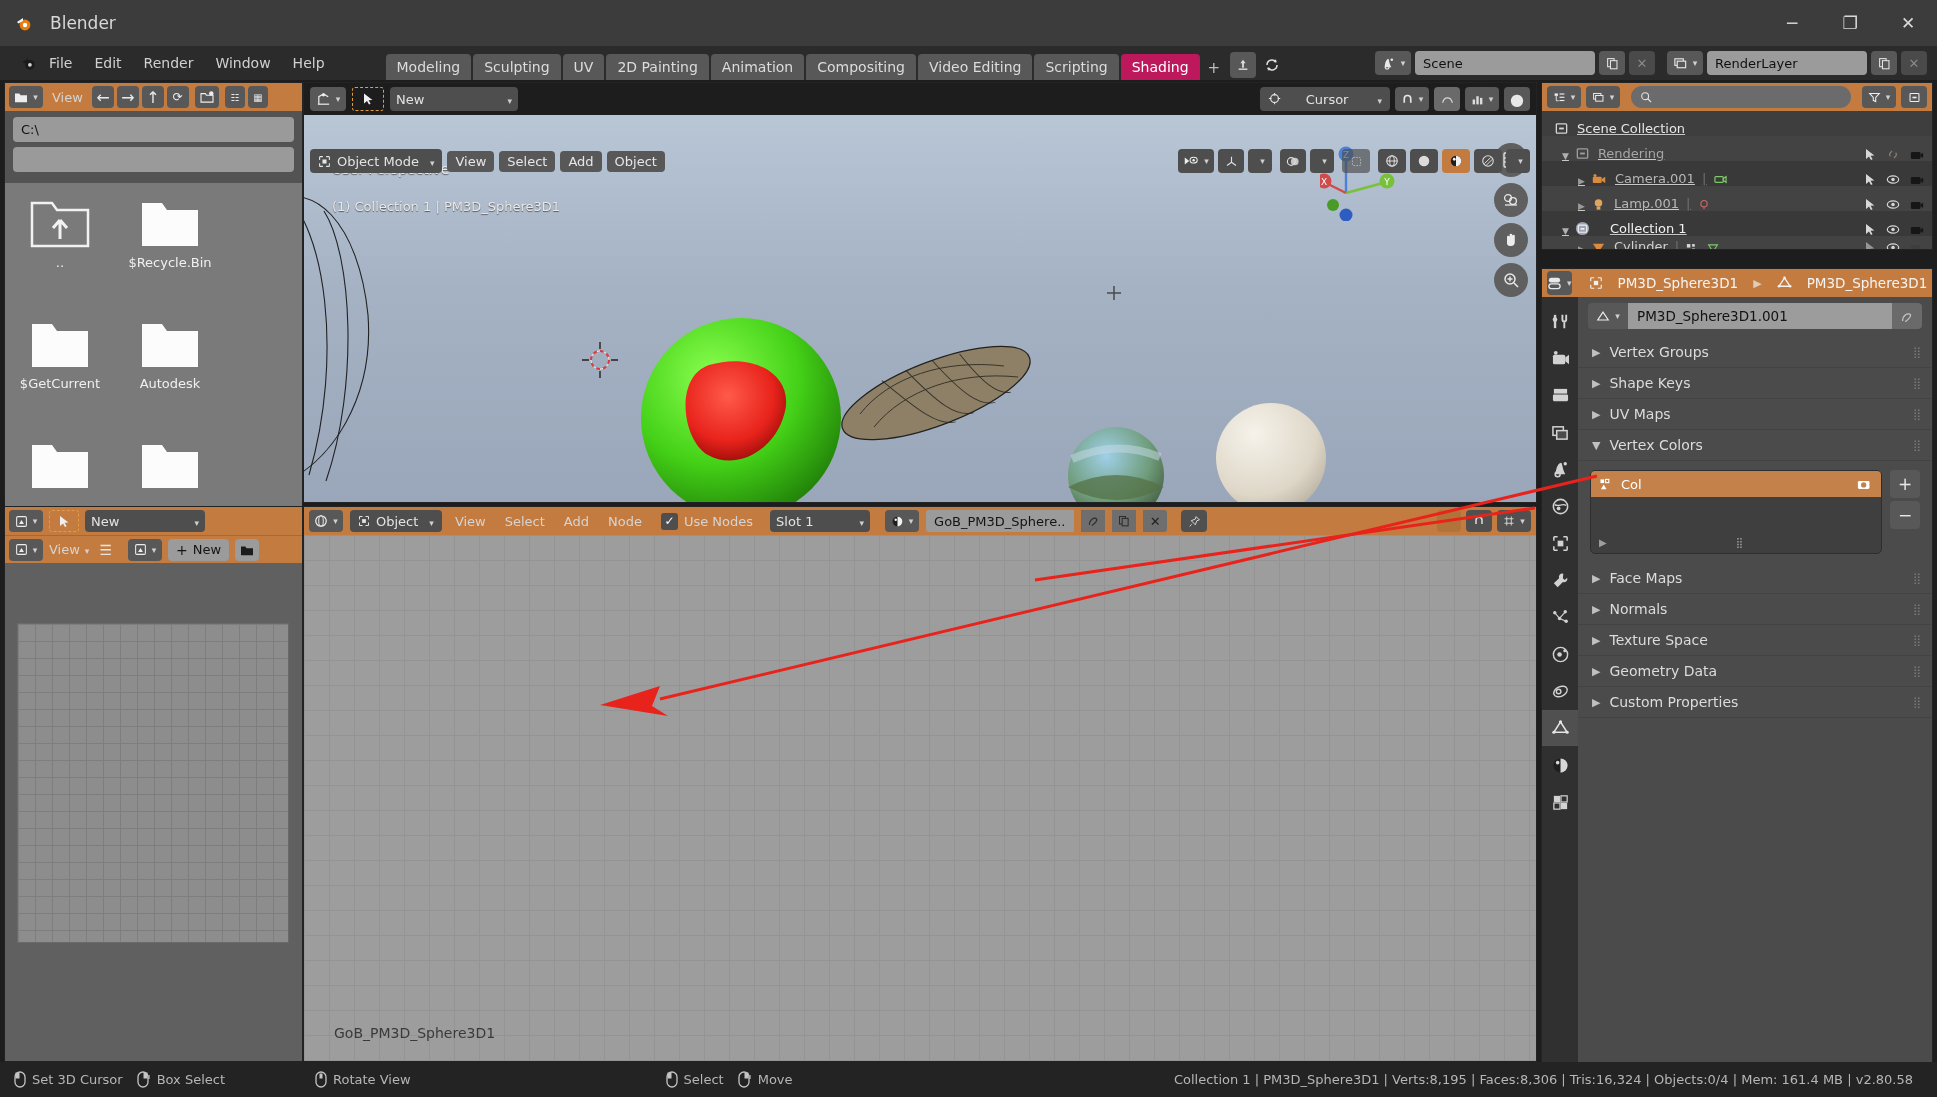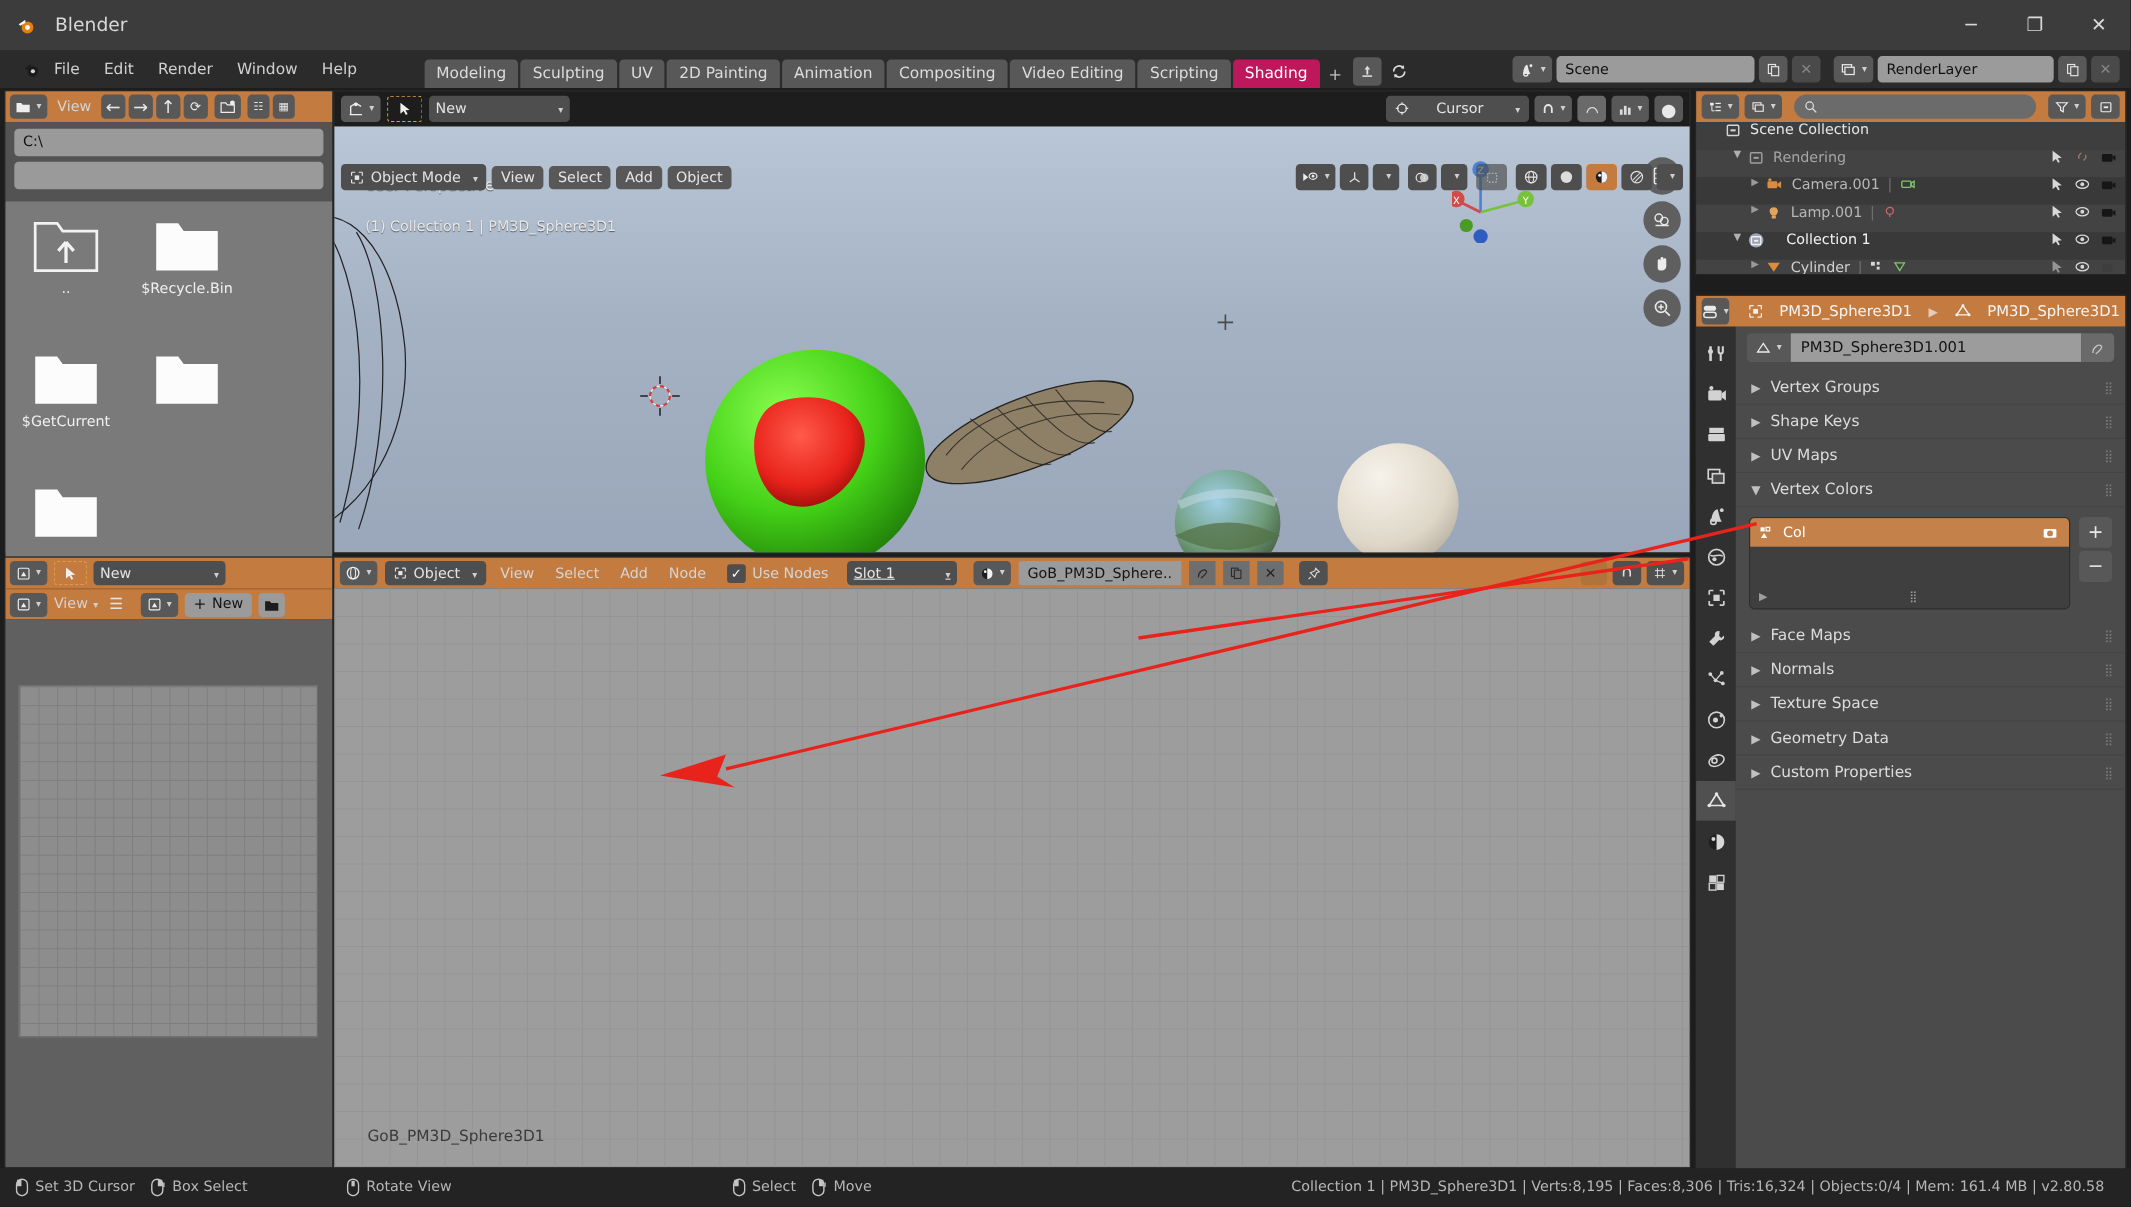--- a/index.html
+++ b/index.html
@@ -81,22 +81,22 @@
     background:#9d9d9d;
     background-image:linear-gradient(to right,#949494 1px,transparent 1px),
                      linear-gradient(to bottom,#949494 1px,transparent 1px);
     background-size:25px 25px; overflow:hidden; }
 
   
   #outliner { left:1541px; top:82px; width:392px; height:168px; }
   #ol-hdr { height:28px; background:#c47b3f; display:flex; align-items:center;
             padding:0 5px; gap:5px; }
   #ol-body { background:#393939; height:calc(100% - 28px); overflow:hidden; }
-  .ol-row { height:25px; display:flex; align-items:flex-start; font-size:13px;
-            color:#c8c8c8; position:relative; padding-left:20px; }
+  .ol-row { height:25px; display:flex; align-items:flex-end; font-size:13px;
+            color:#c8c8c8; position:relative; padding-left:6px;text-decoration:underline; }
   .ol-row.alt { background:#434343; }
   .ol-icons { margin-left:auto; display:flex; gap:10px; padding-right:8px; align-items:center; }
 
   
   #props { left:1541px; top:268px; width:392px; height:810px; }
   #pr-hdr { height:28px; background:#c47b3f; display:flex; align-items:center;
             padding:0 5px; gap:7px; }
   #pr-tabs { position:absolute; left:0; top:28px; width:36px; bottom:0;
              background:#303030; padding-top:6px; }
   .pr-tab { width:36px; height:36px; display:flex; align-items:center;
@@ -256,20 +256,28 @@
       </span>
       <span class="nm">$Recycle.Bin</span>
     </div>
     <div class="fb-item">
       <span>
         <svg width="62" height="54" viewBox="0 0 62 54">
             <path d="M3 8 h20 l5 7 H59 v36 H3 Z" fill="#fcfcfc"></path>
           </svg>
       </span>
       <span class="nm">$GetCurrent</span>
+    </div>
+    <div class="fb-item">
+      <span>
+        <svg width="62" height="54" viewBox="0 0 62 54">
+            <path d="M3 8 h20 l5 7 H59 v36 H3 Z" fill="#fcfcfc"></path>
+          </svg>
+      </span>
+      <span class="nm">Autodesk</span>
     </div>
     <div class="fb-item">
       <span>
         <svg width="62" height="54" viewBox="0 0 62 54">
             <path d="M3 8 h20 l5 7 H59 v36 H3 Z" fill="#fcfcfc"></path>
           </svg>
       </span>
       <span class="nm"></span>
     </div>
     <div class="fb-item">
@@ -585,21 +593,21 @@
         <span class="chev"></span>
     </div>
     <span class="lbl" style="padding:0 6px;">View</span>
     <span class="lbl" style="padding:0 6px;">Select</span>
     <span class="lbl" style="padding:0 6px;">Add</span>
     <span class="lbl" style="padding:0 6px;">Node</span>
     <div style="display:flex;align-items:center;gap:6px;margin-left:6px;">
       <div style="width:17px;height:17px;background:#4e4e4e;border-radius:3px;display:flex;align-items:center;justify-content:center;color:#fff;font-size:12px;">✓</div>
       <span class="lbl">Use Nodes</span>
     </div>
-    <div class="drop" style="width:100px;height:22px;margin-left:10px;background:#4e4e4e;text-decoration:underline;">
+    <div class="drop" style="width:100px;height:22px;margin-left:10px;background:#4e4e4e;">
       <span>Slot 1</span>
         <span class="chev"></span>
     </div>
     <div class="iconbox chev" style="width:34px;height:22px;margin-left:8px;">
       <svg width="13" height="13" viewBox="0 0 16 16">
           <circle cx="8" cy="8" r="6" fill="#1e1e1e"></circle>
           <path d="M8 2 a6 6 0 0 1 0 12 Z" fill="#f2f2f2"></path>
           <circle cx="5.8" cy="5.8" r="1.5" fill="#f2f2f2"></circle>
         </svg>
     </div>

